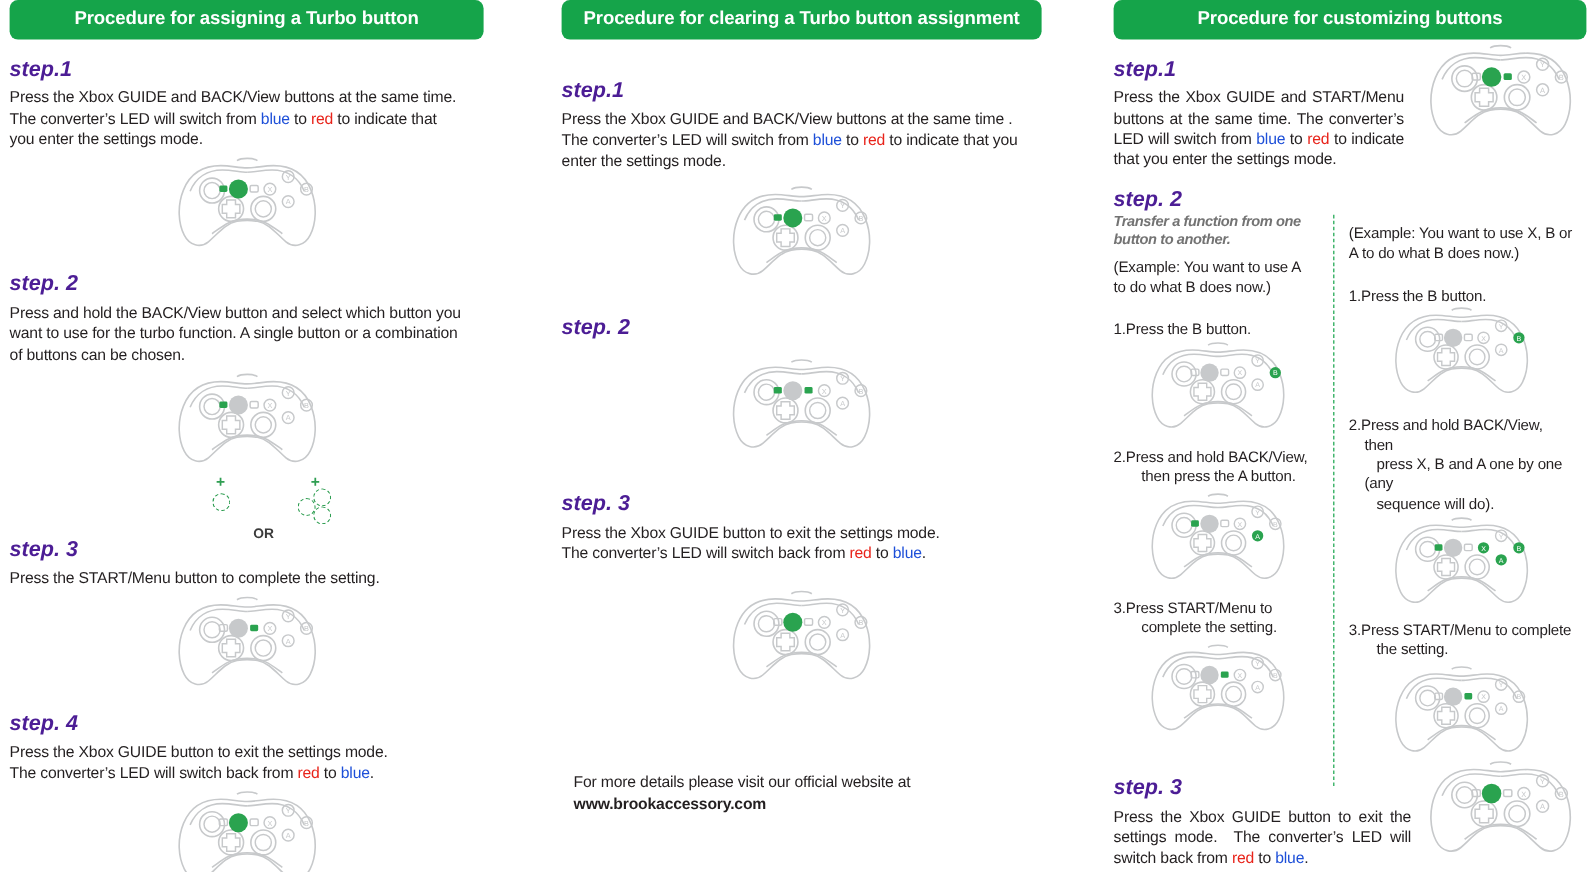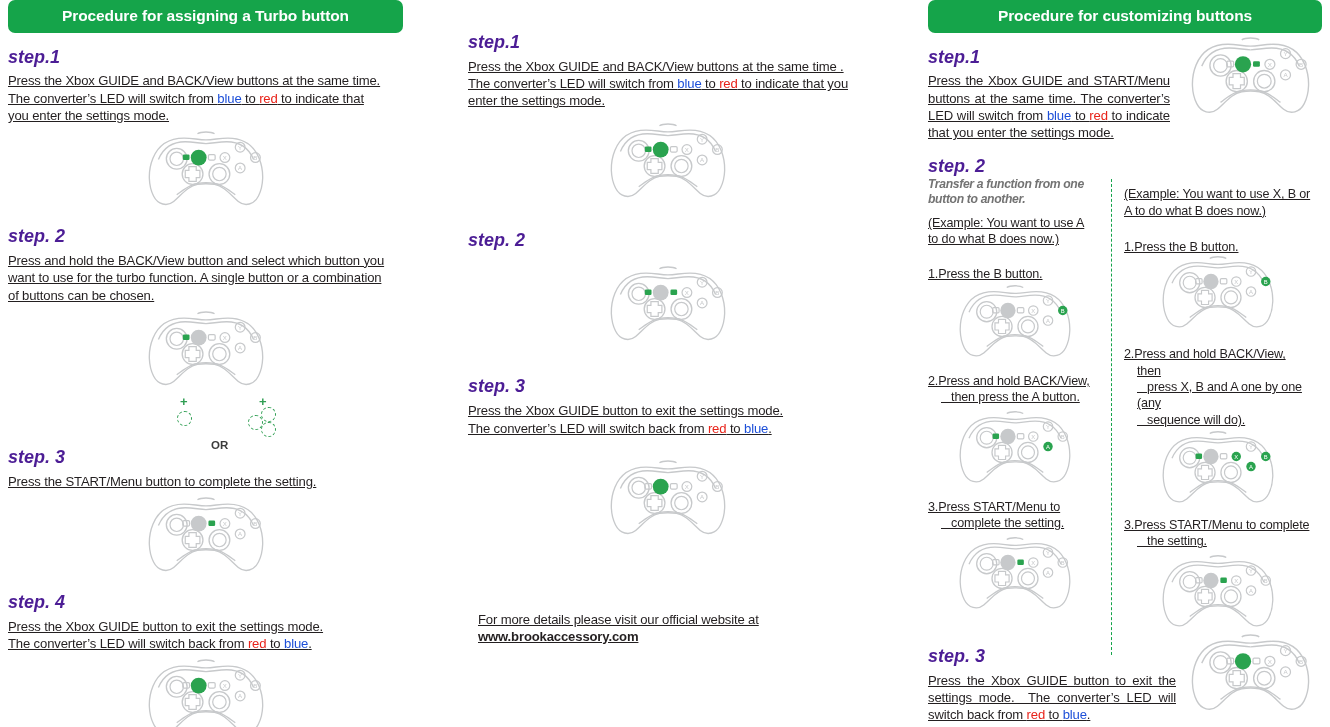--- a/index.html
+++ b/index.html
@@ -43,21 +43,20 @@
     font-style: italic;
     font-size: 12.2px;
     line-height: 1.18;
     letter-spacing: -0.35px;
   }
   .body {
     font-size: 13.1px;
     line-height: 1.32;
     color: #231f20;
     letter-spacing: -0.15px;
-    text-decoration: underline;
   }
   .body.just { text-align: justify; }
   .small { font-size: 12.6px; line-height: 1.3; }
   .blue { color: #1d4fd8; }
   .red  { color: #e8231a; }
   .bold { font-weight: bold; }
 
   .pad   { height: 8px; }
   .pad-s { height: 5px; }
   .pad-l { height: 15px; }
@@ -275,20 +274,21 @@
             <text x="131" y="49">X</text>
           <text x="181" y="49">B</text>
             <text x="156" y="66">A</text>
         </g>
       </svg>
     </div>
   </div>
 
   <div class="col" id="col-2">
 
+    <div class="banner">Procedure for clearing a Turbo button assignment</div>
 
     <div style="height:33px"></div>
 
     <div class="steplabel">step.1</div>
     <div class="pad-s"></div>
     <div class="body">
       Press the Xbox GUIDE and BACK/View buttons at the same time .<br>
       The converter’s LED will switch from <span class="blue">blue</span> to <span class="red">red</span> to indicate that you<br>
       enter the settings mode.
     </div>

